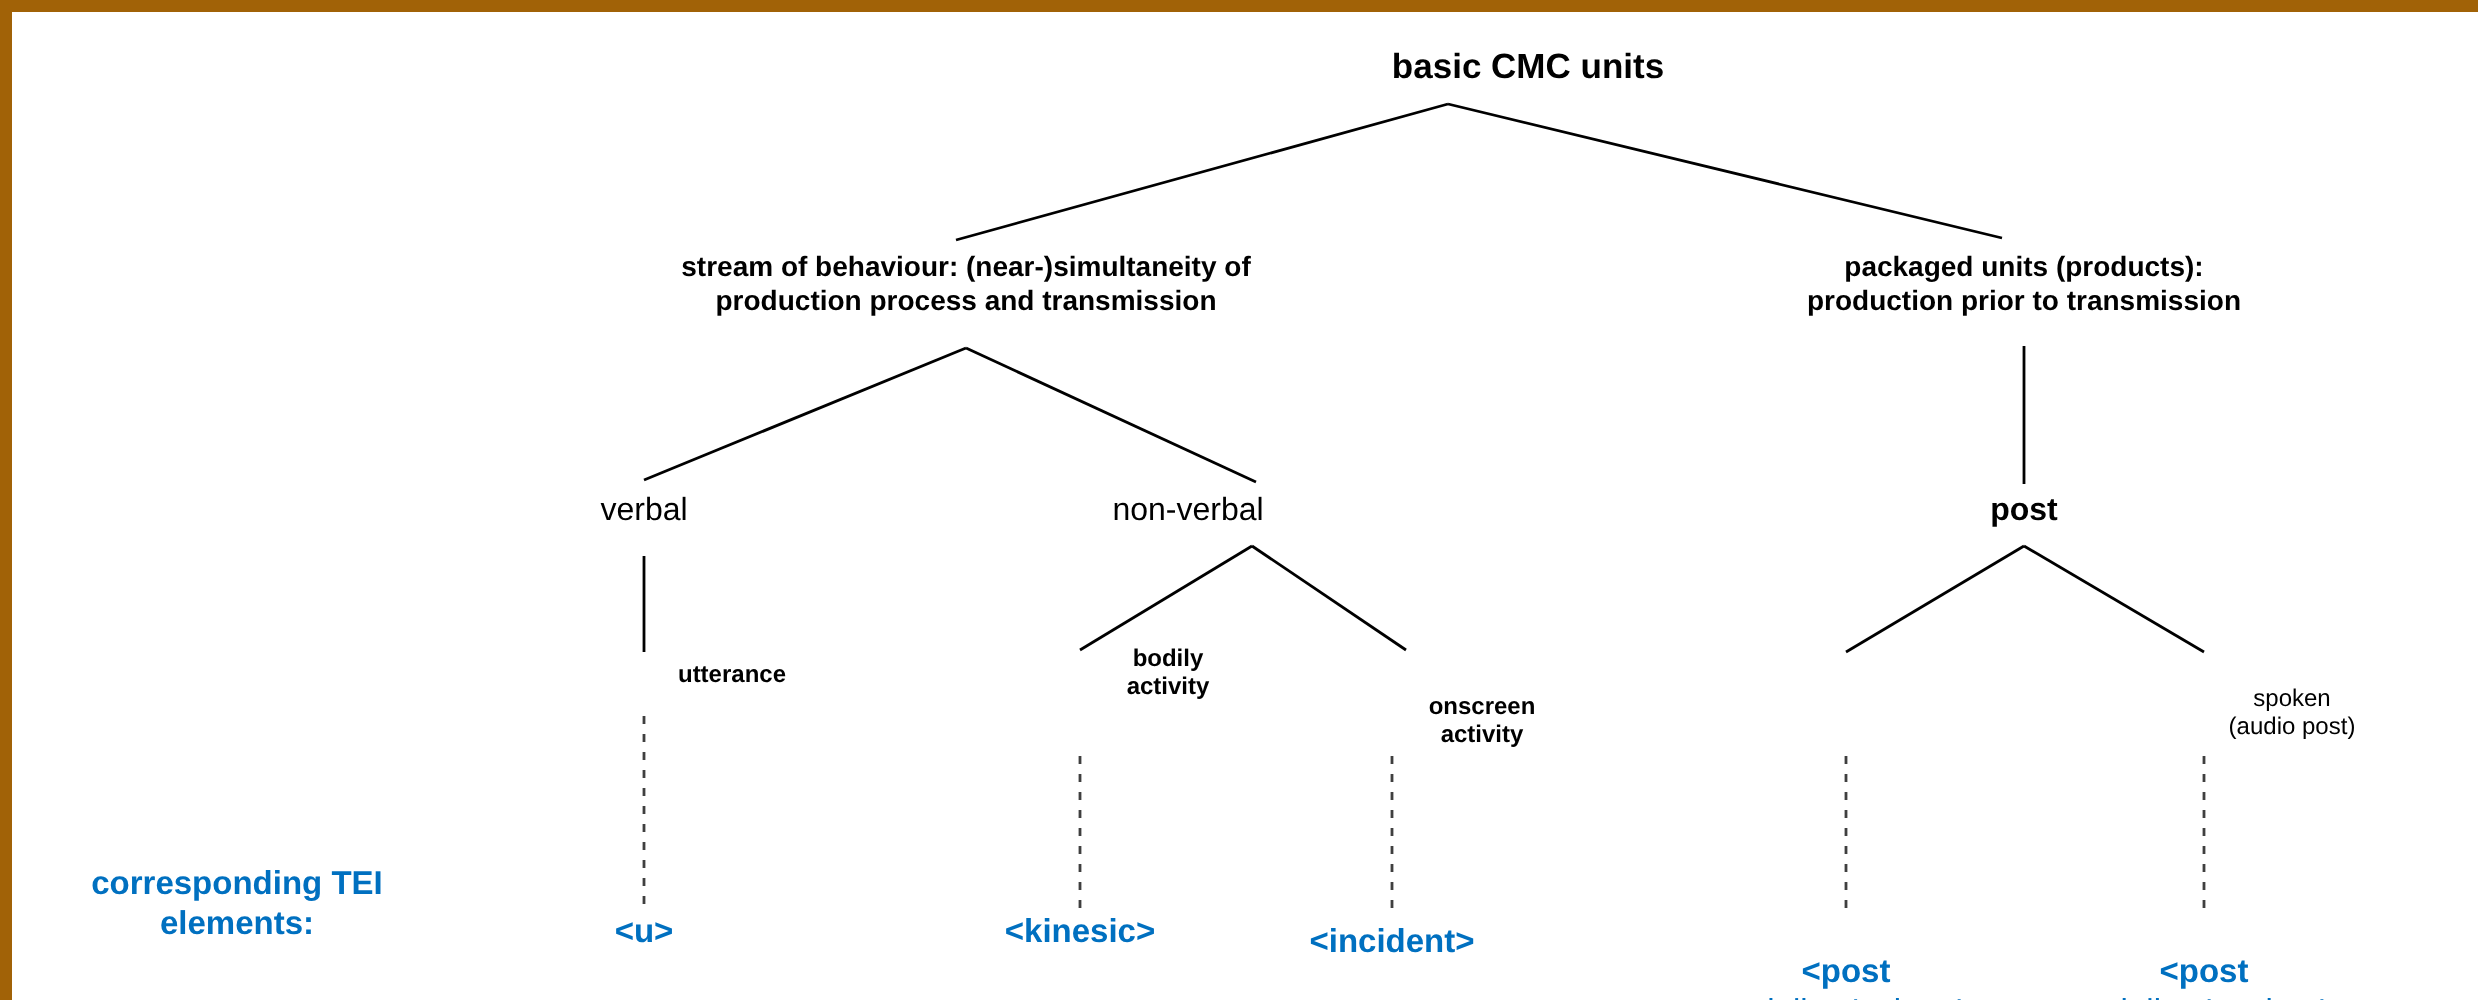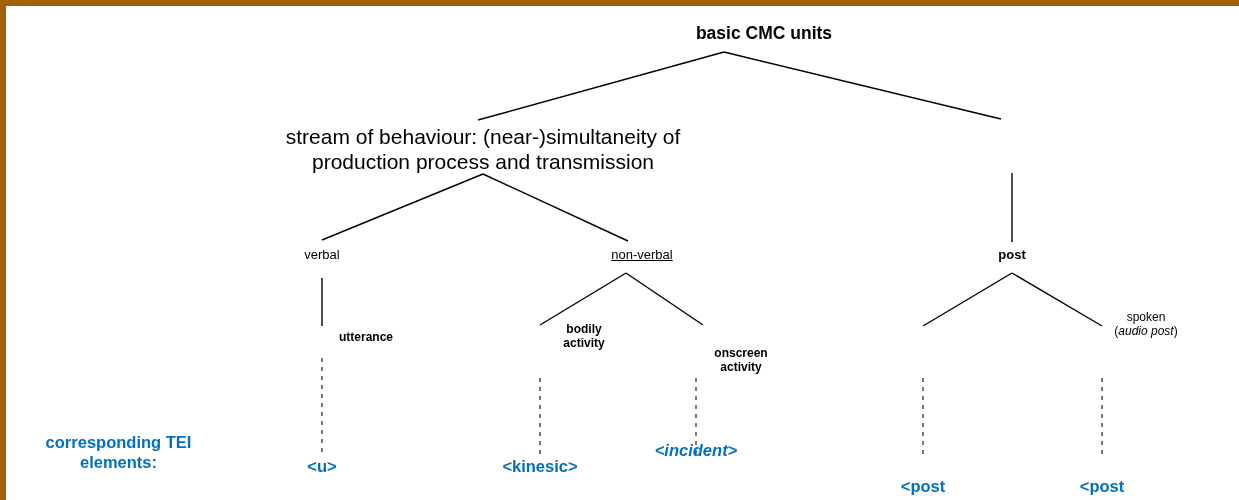--- a/index.html
+++ b/index.html
@@ -33,22 +33,22 @@
     text-align: center;
     color: #000000;
     line-height: 1.18;
     white-space: pre-line;
     transform: translateX(-50%);
   }
   .node-bold {
     font-weight: bold;
   }
   .lvl1 { font-size: 17.5px; }
-  .lvl2 { font-size: 21px; }
-  .lvl3 { font-size: 13px; }
+  .lvl2 { font-size: 14px; font-weight: bold; }
+  .lvl3 { font-size: 16px; }
   .lvl4 { font-size: 12px; margin-left: 44px; }
   .tei {
     position: absolute;
     color: #0070c0;
     font-size: 16.5px;
     font-weight: bold;
     line-height: 1.2;
     text-align: center;
     transform: translateX(-50%);
     white-space: pre-line;
@@ -59,21 +59,21 @@
   }
   #tei-legend {
     position: absolute;
     color: #0070c0;
     font-size: 16.5px;
     font-weight: bold;
     line-height: 1.2;
     text-align: center;
     white-space: pre-line;
   }
-  .ital { font-style: italic; }
+  .ital { }
 </style>
 </head>
 <body>
 
 <div id="diagram-frame">
 
   <svg id="edges-layer" viewBox="0 0 1237 498" width="1237" height="498" xmlns="http://www.w3.org/2000/svg">
 
     <polyline points="472,114 718,46" fill="none" stroke="#000000" stroke-width="1.4"></polyline>
     <polyline points="718,46 995,113" fill="none" stroke="#000000" stroke-width="1.4"></polyline>
@@ -95,44 +95,46 @@
     <line x1="534" y1="372" x2="534" y2="448" stroke="#3f3f3f" stroke-width="1.4" stroke-dasharray="4,5"></line>
     <line x1="690" y1="372" x2="690" y2="448" stroke="#3f3f3f" stroke-width="1.4" stroke-dasharray="4,5"></line>
     <line x1="917" y1="372" x2="917" y2="448" stroke="#3f3f3f" stroke-width="1.4" stroke-dasharray="4,5"></line>
     <line x1="1096" y1="372" x2="1096" y2="448" stroke="#3f3f3f" stroke-width="1.4" stroke-dasharray="4,5"></line>
   </svg>
 
   <div class="node node-bold lvl1" style="left:758px; top:17px;">basic CMC units</div>
 
   <div class="node lvl2" style="left:477px; top:119px;">stream of behaviour: (near-)simultaneity of
 production process and transmission</div>
+  <div class="node lvl2" style="left:1006px; top:119px;">packaged units (products):
+production prior to transmission</div>
 
   <div class="node lvl3" style="left:316px; top:241px;">verbal</div>
-  <div class="node lvl3" style="left:636px; top:241px;text-decoration:underline;">non-verbal</div>
+  <div class="node lvl3" style="left:588px; top:241px;">non-verbal</div>
   <div class="node node-bold lvl3" style="left:1006px; top:241px;">post</div>
 
   <div class="node node-bold lvl4" style="left:316px; top:324px;">utterance</div>
   <div class="node node-bold lvl4" style="left:534px; top:316px;">bodily
 activity</div>
   <div class="node node-bold lvl4" style="left:691px; top:340px;">onscreen
 activity</div>
 
-  <div class="node lvl4" style="left:1096px; top:304px; white-space:normal;">
+  <div class="node lvl4" style="left:1096px; top:336px; white-space:normal;">
     <div>spoken</div>
     <div>
       <span>(</span><span class="ital">audio post</span><span>)</span>
     </div>
   </div>
 
   <div id="tei-legend" style="left:10px; top:427px; width:205px;">corresponding TEI
 elements:</div>
 
   <div class="tei" style="left:316px; top:451px;">&lt;u&gt;</div>
   <div class="tei" style="left:534px; top:451px;">&lt;kinesic&gt;</div>
-  <div class="tei" style="left:690px; top:435px;font-style:italic;">&lt;incident&gt;</div>
+  <div class="tei" style="left:690px; top:456px;">&lt;incident&gt;</div>
 
   <div class="tei" style="left:917px; top:451px;">
     <span>&lt;post</span>
     <span class="tei-attr">modality='written'&gt;</span>
   </div>
 
   <div class="tei" style="left:1096px; top:451px;">
     <span>&lt;post</span>
     <span class="tei-attr">modality='spoken'&gt;</span>
   </div>

